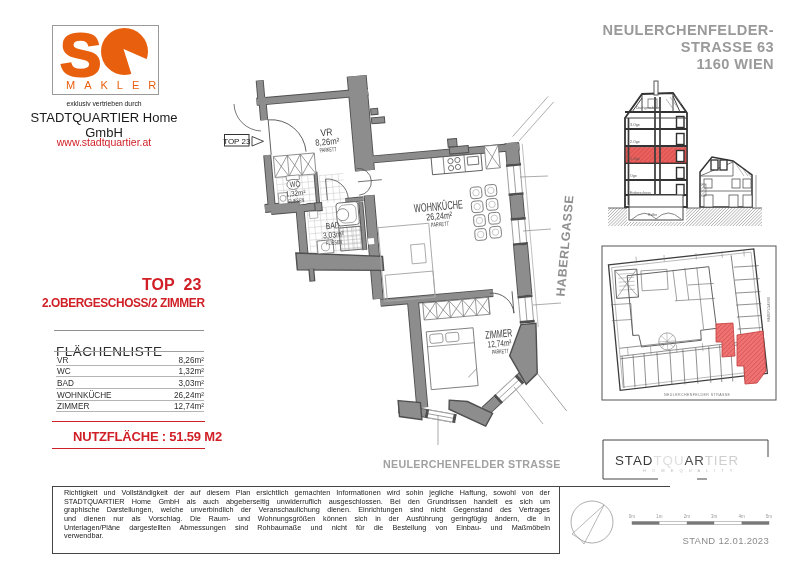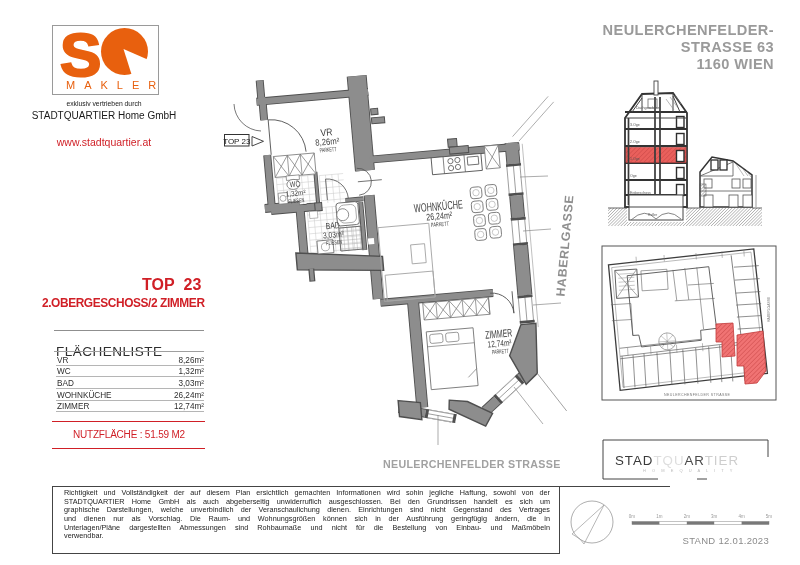--- a/index.html
+++ b/index.html
@@ -15,21 +15,21 @@
 <svg width="105" height="68" viewBox="0 0 105 68">
 <g fill="#e8600e">
 <text x="7" y="50" font-size="62" font-weight="bold" letter-spacing="-2" stroke="#e8600e" stroke-width="2.2">S</text>
 <circle cx="71.5" cy="25.5" r="23.5"></circle>
 <polygon points="70.5,23 98,35 80,53" fill="#ffffff"></polygon>
 <text x="13" y="63" font-size="11" letter-spacing="9">MAKLER</text>
 </g>
 </svg>
 </div>
 <div class="abs" style="left:30px;top:100px;width:148px;text-align:center;font-size:6.8px;color:#1a1a1a;">exklusiv vertrieben durch</div>
-<div class="abs" style="left:30px;top:110px;width:148px;text-align:center;font-size:10px;color:#1a1a1a;">STADTQUARTIER Home GmbH</div>
+<div class="abs" style="left:30px;top:110px;width:148px;text-align:center;font-size:13px;color:#1a1a1a;">STADTQUARTIER Home GmbH</div>
 <div class="abs red" style="left:30px;top:136px;width:148px;text-align:center;font-size:10.5px;">www.stadtquartier.at</div>
 
 <div class="abs red" style="left:142px;top:276px;width:62px;font-size:16px;font-weight:bold;">TOP&nbsp;&nbsp;23</div>
 <div class="abs red" style="left:42px;top:295.5px;font-size:11.9px;font-weight:bold;letter-spacing:-0.4px;white-space:nowrap;">2.OBERGESCHOSS/2 ZIMMER</div>
 <div class="abs" style="left:54px;top:330px;width:150px;border-top:1px solid #8f8f8f;"></div>
 <div class="abs" style="left:56px;top:336px;width:148px;font-size:13.5px;color:#2e2e2e;letter-spacing:0.5px;margin-top:8px;">FLÄCHENLISTE</div>
 <div class="abs" style="left:54px;top:351px;width:150px;border-top:1px solid #9f9f9f;"></div>
 <div class="abs" style="left:56px;top:354px;width:148px;font-size:8.2px;color:#2e2e2e;">
 <div style="height:10.7px;position:relative;border-bottom:0.5px solid #b5b5b5;">
       <span style="position:absolute;left:1px;top:1.5px;">VR</span>
@@ -46,21 +46,21 @@
 <div style="height:10.7px;position:relative;border-bottom:0.5px solid #b5b5b5;">
       <span style="position:absolute;left:1px;top:1.5px;">WOHNKÜCHE</span>
       <span style="position:absolute;right:0;top:1.5px;">26,24m²</span>
     </div>
 <div style="height:10.7px;position:relative;border-bottom:0.5px solid #b5b5b5;">
       <span style="position:absolute;left:1px;top:1.5px;">ZIMMER</span>
       <span style="position:absolute;right:0;top:1.5px;">12,74m²</span>
     </div>
 </div>
 <div class="abs" style="left:52px;top:421px;width:153px;border-top:1.2px solid #d01f26;"></div>
-<div class="abs red" style="left:73px;top:429px;font-size:10px;font-weight:normal;white-space:nowrap;letter-spacing:-0.2px;">NUTZFLÄCHE : 51.59 M2</div>
+<div class="abs red" style="left:73px;top:429px;font-size:13px;font-weight:bold;white-space:nowrap;letter-spacing:-0.2px;">NUTZFLÄCHE : 51.59 M2</div>
 <div class="abs" style="left:52px;top:448px;width:153px;border-top:1.2px solid #d01f26;"></div>
 
 <div class="abs" style="left:560px;top:22px;width:214px;text-align:right;font-size:14.6px;font-weight:bold;color:#9a9a9a;line-height:16.8px;letter-spacing:0.4px;">NEULERCHENFELDER-<br>STRASSE 63<br>1160 WIEN</div>
 
 <div class="abs" style="left:383px;top:457.5px;font-size:10.7px;font-weight:bold;color:#a1a1a1;letter-spacing:0.3px;white-space:nowrap;">NEULERCHENFELDER STRASSE</div>
 <div class="abs" style="left:520px;top:244.5px;width:89px;height:14px;font-size:12.3px;font-weight:bold;color:#8f8f8f;letter-spacing:0.7px;transform:rotate(-85deg);transform-origin:center;white-space:nowrap;">HABERLGASSE</div>
 
 <div class="abs" style="left:52px;top:486px;width:506px;height:66px;border:1px solid #444;border-right:1px solid #444;"></div>
 <div class="abs" style="left:558px;top:486px;width:112px;border-top:1px solid #444;"></div>
 <div class="abs" style="left:64px;top:489px;width:486px;font-size:7.25px;line-height:8.65px;color:#1c1c1c;">

